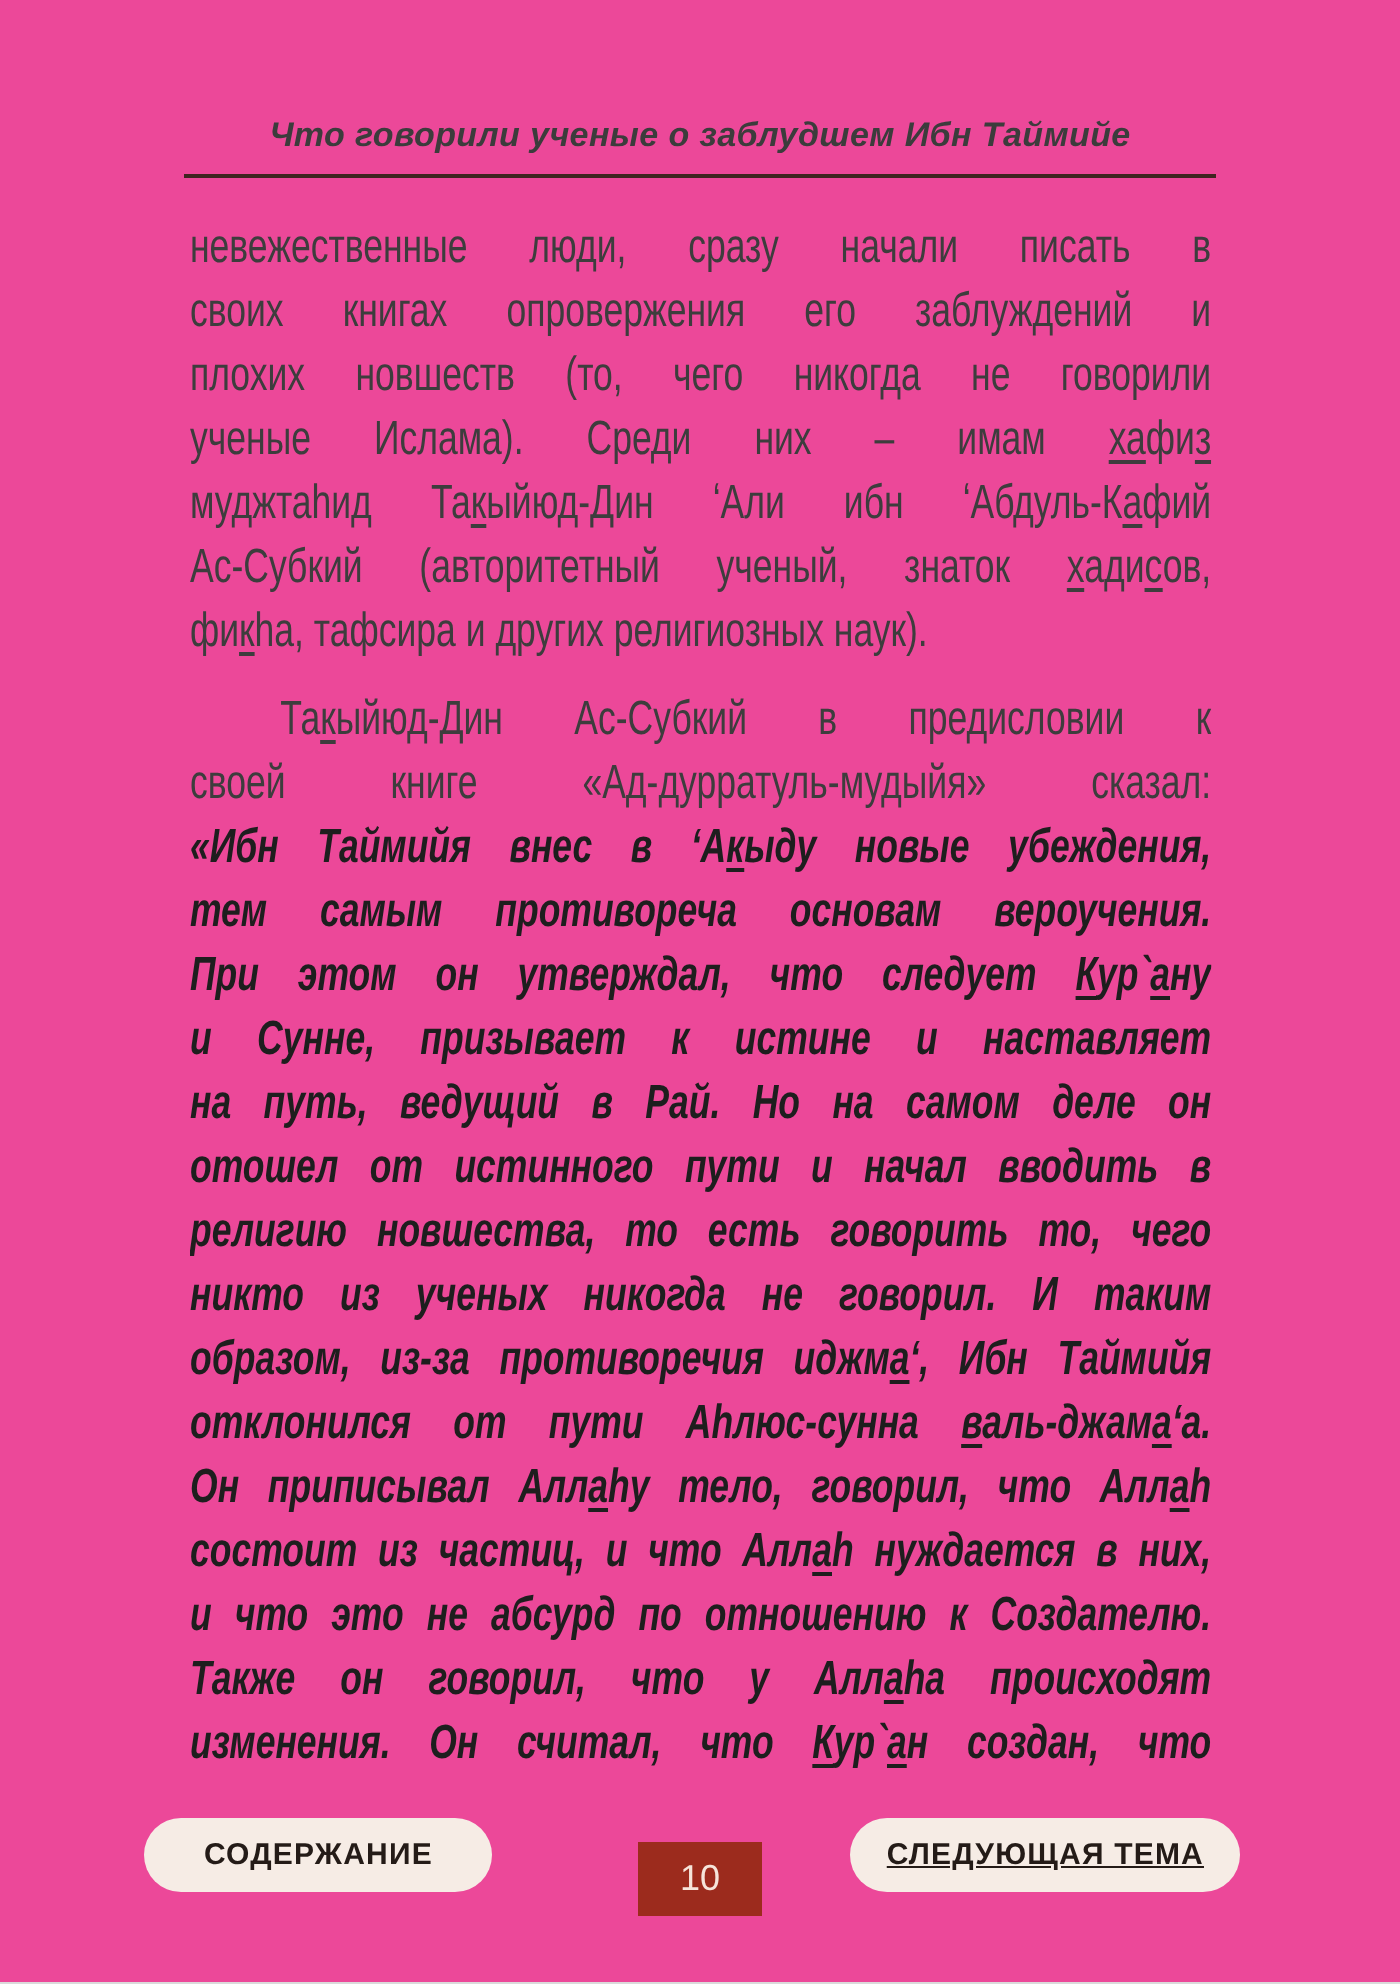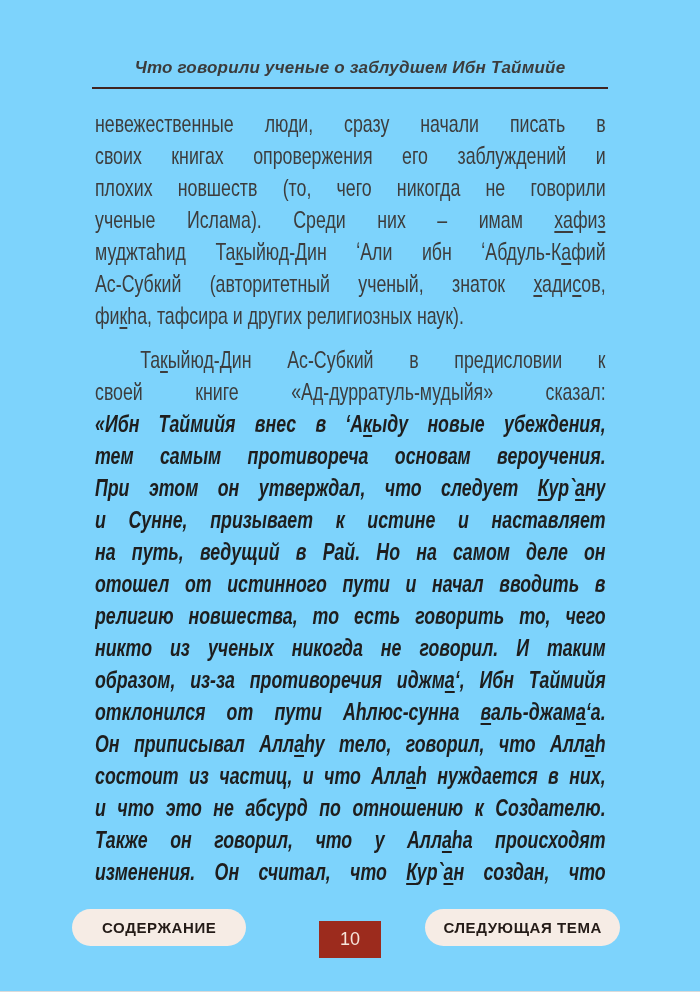--- a/index.html
+++ b/index.html
@@ -1,20 +1,20 @@
 <!DOCTYPE html>
 <html lang="ru" style="--accent: #9c2b1d; --page-num-text: #f6e4da; --pill-bg: #f6ece5; --pill-text: #241b17; --header-rule: #402420; --header-text: #3c3c3c; --body-text: #3d3d3d; --quote-text: #1e1e1e;"><head>
 <meta charset="utf-8">
 <style>
   html, body { margin: 0; padding: 0; background: #ffffff; }
   .page {
     position: relative;
     width: 700px;
     height: 992px;
-    background: #7dd3fc;
+    background: #ec4899;
     overflow: hidden;
     font-family: "Liberation Sans", sans-serif;
   }
 
   
   .header-title {
     position: absolute;
     top: 58px;
     left: 0;
     width: 700px;
@@ -80,21 +80,21 @@
     font-weight: bold;
     font-size: 15px;
     letter-spacing: 0.6px;
     padding: 0 30px;
     cursor: pointer;
     display: flex;
     align-items: center;
     justify-content: center;
   }
   .pill.left { left: 72px; }
-  .pill.right { right: 80px; padding: 0 18px; }
+  .pill.right { right: 80px; padding: 0 18px; text-decoration: underline; }
   .page-num {
     position: absolute;
     top: 921px;
     left: 50%;
     transform: translateX(-50%);
     width: 62px;
     height: 37px;
     background: var(--accent, #9c2b1d);
     color: var(--page-num-text, #f6e4da);
     font-size: 18px;

